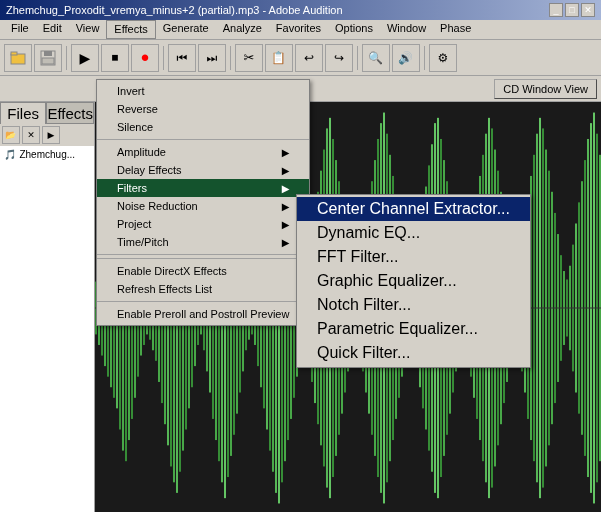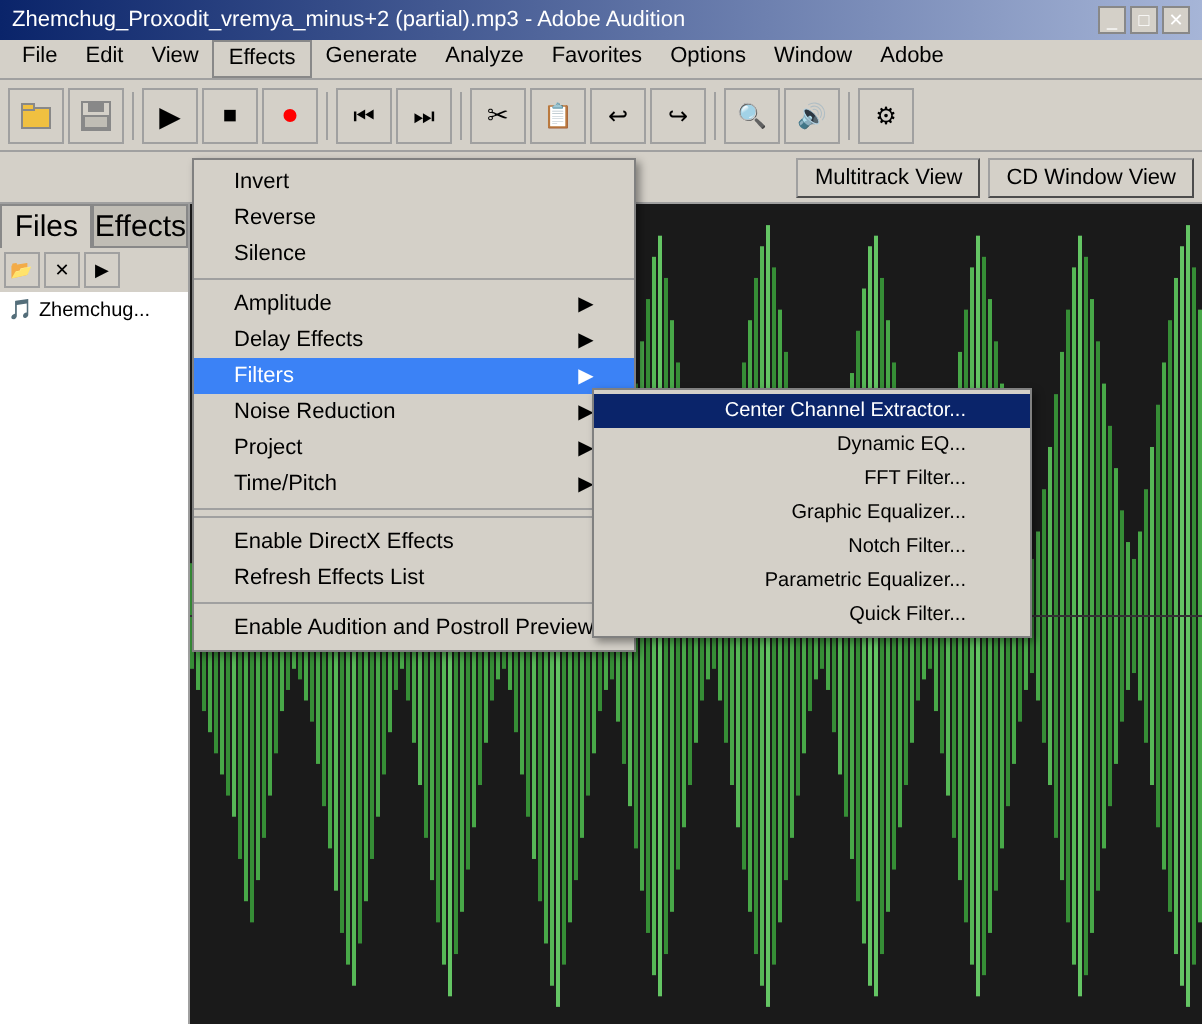--- a/index.html
+++ b/index.html
@@ -204,21 +204,21 @@
       padding: 3px 20px;
       cursor: pointer;
       display: flex;
       align-items: center;
       justify-content: space-between;
       font-size: 11px;
       color: #000;
       white-space: nowrap;
     }
     .menu-dropdown .item.highlighted {
-      background: #3b82f6;
+      background: #14532d;
       color: white;
     }
     .menu-dropdown .separator {
       height: 1px;
       background: #a0a0a0;
       margin: 3px 0;
     }
     .menu-dropdown .arrow {
       font-size: 10px;
       margin-left: 10px;
@@ -228,26 +228,26 @@
     .submenu-filters {
       position: absolute;
       background: #d4d0c8;
       border: 1px solid #808080;
       box-shadow: 2px 2px 4px rgba(0,0,0,0.4);
       min-width: 220px;
       padding: 2px 0;
       pointer-events: all;
     }
     .submenu-filters .item {
-      padding: 3px 32px;
-      cursor: pointer;
-      display: flex;
-      align-items: center;
-      justify-content: flex-end;
-      font-size: 10px;
+      padding: 3px 20px;
+      cursor: pointer;
+      display: flex;
+      align-items: center;
+      justify-content: flex-start;
+      font-size: 16px;
       color: #000;
       white-space: nowrap;
     }
     .submenu-filters .item.highlighted {
       background: #0a246a;
       color: white;
     }
 
     
     .waveform-svg {
@@ -272,21 +272,21 @@
 <div class="menu-bar">
   <span class="menu-item">File</span>
   <span class="menu-item">Edit</span>
   <span class="menu-item">View</span>
   <span class="menu-item" style="background:#d4d0c8;border:1px solid #888;">Effects</span>
   <span class="menu-item">Generate</span>
   <span class="menu-item">Analyze</span>
   <span class="menu-item">Favorites</span>
   <span class="menu-item">Options</span>
   <span class="menu-item">Window</span>
-  <span class="menu-item">Adobe</span>
+  <span class="menu-item">Phase</span>
 </div>
 
 <div class="toolbar">
   <div class="toolbar-btn">
     <svg width="18" height="18" viewBox="0 0 18 18">
       <rect x="2" y="5" width="14" height="10" fill="#f0c040" stroke="#888" stroke-width="1"></rect>
       <rect x="2" y="3" width="6" height="3" fill="#f0c040" stroke="#888" stroke-width="1"></rect>
     </svg>
   </div>
   <div class="toolbar-btn">
@@ -310,21 +310,20 @@
   <div class="toolbar-btn" style="font-size:12px;">↪</div>
   <div class="toolbar-separator"></div>
   <div class="toolbar-btn" style="font-size:12px;">🔍</div>
   <div class="toolbar-btn" style="font-size:12px;">🔊</div>
   <div class="toolbar-separator"></div>
   <div class="toolbar-btn" style="font-size:12px;">⚙</div>
 </div>
 
 <div class="view-bar">
   <div style="flex:1"></div>
-  <button class="btn-multitrack">Multitrack View</button>
   <button class="btn-multitrack">CD Window View</button>
 </div>
 
 <div class="main-area">
 
   <div class="sidebar">
     <div class="sidebar-tabs">
       <div class="sidebar-tab active">Files</div>
       <div class="sidebar-tab">Effects</div>
     </div>
@@ -565,21 +564,21 @@
     <div class="separator"></div>
     <div class="separator"></div>
     <div class="item">
       <span>Enable DirectX Effects</span>
     </div>
     <div class="item">
       <span>Refresh Effects List</span>
     </div>
     <div class="separator"></div>
     <div class="item">
-      <span>Enable Audition and Postroll Preview</span>
+      <span>Enable Preroll and Postroll Preview</span>
     </div>
   </div>
 
   <div class="submenu-filters" style="left: 296px; top: 172px;">
     <div class="item highlighted">
       <span>Center Channel Extractor...</span>
     </div>
     <div class="item">
       <span>Dynamic EQ...</span>
     </div>

